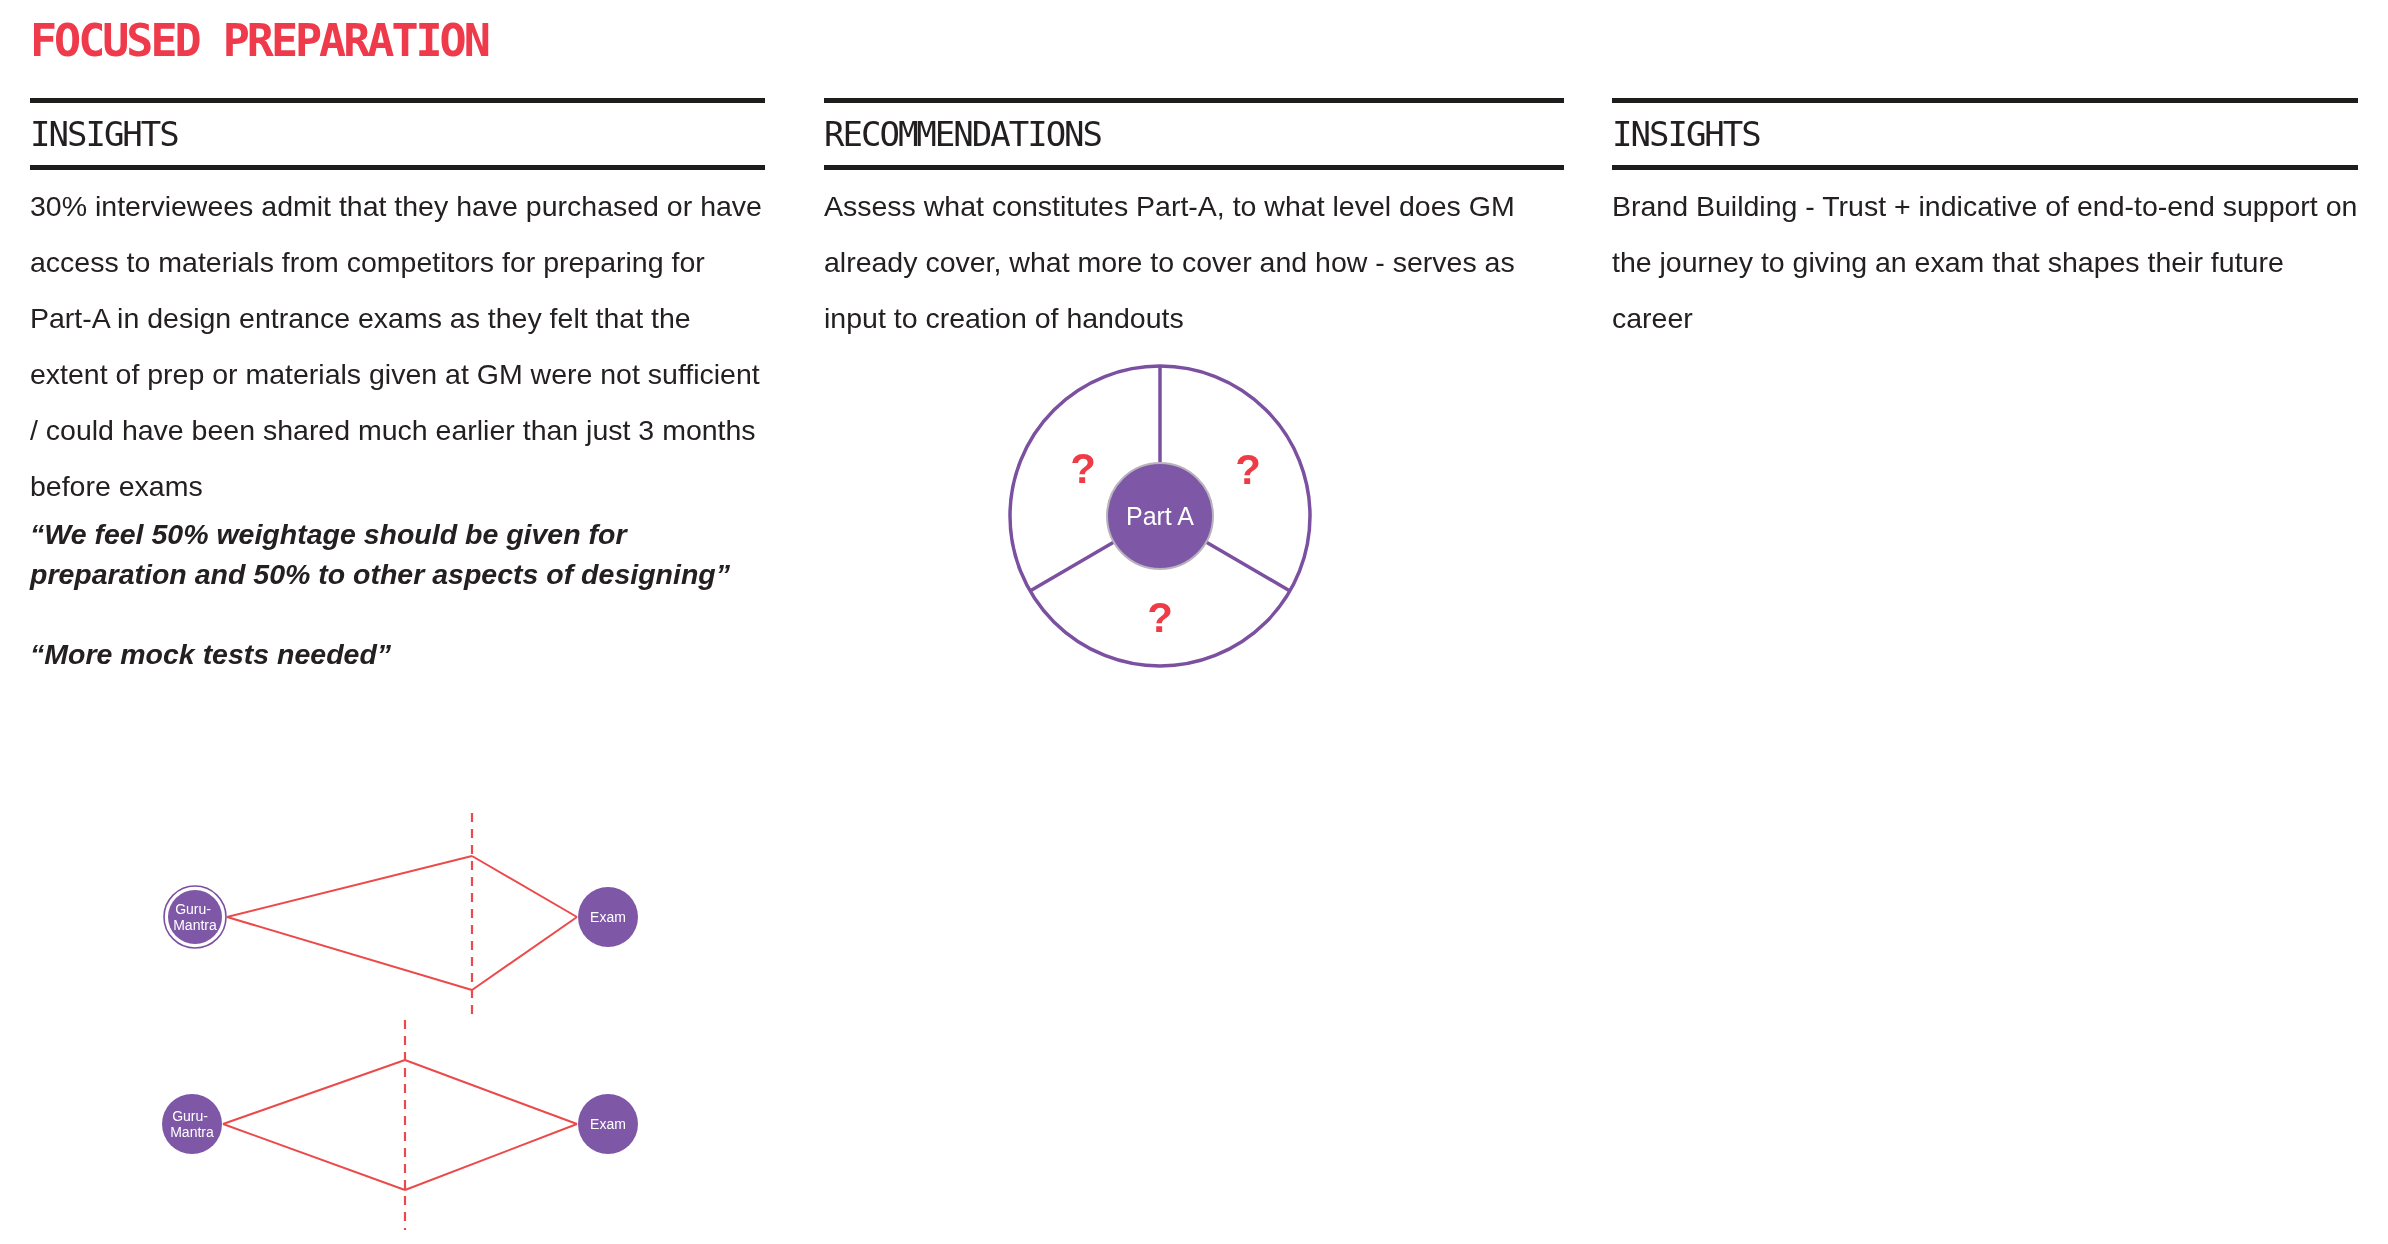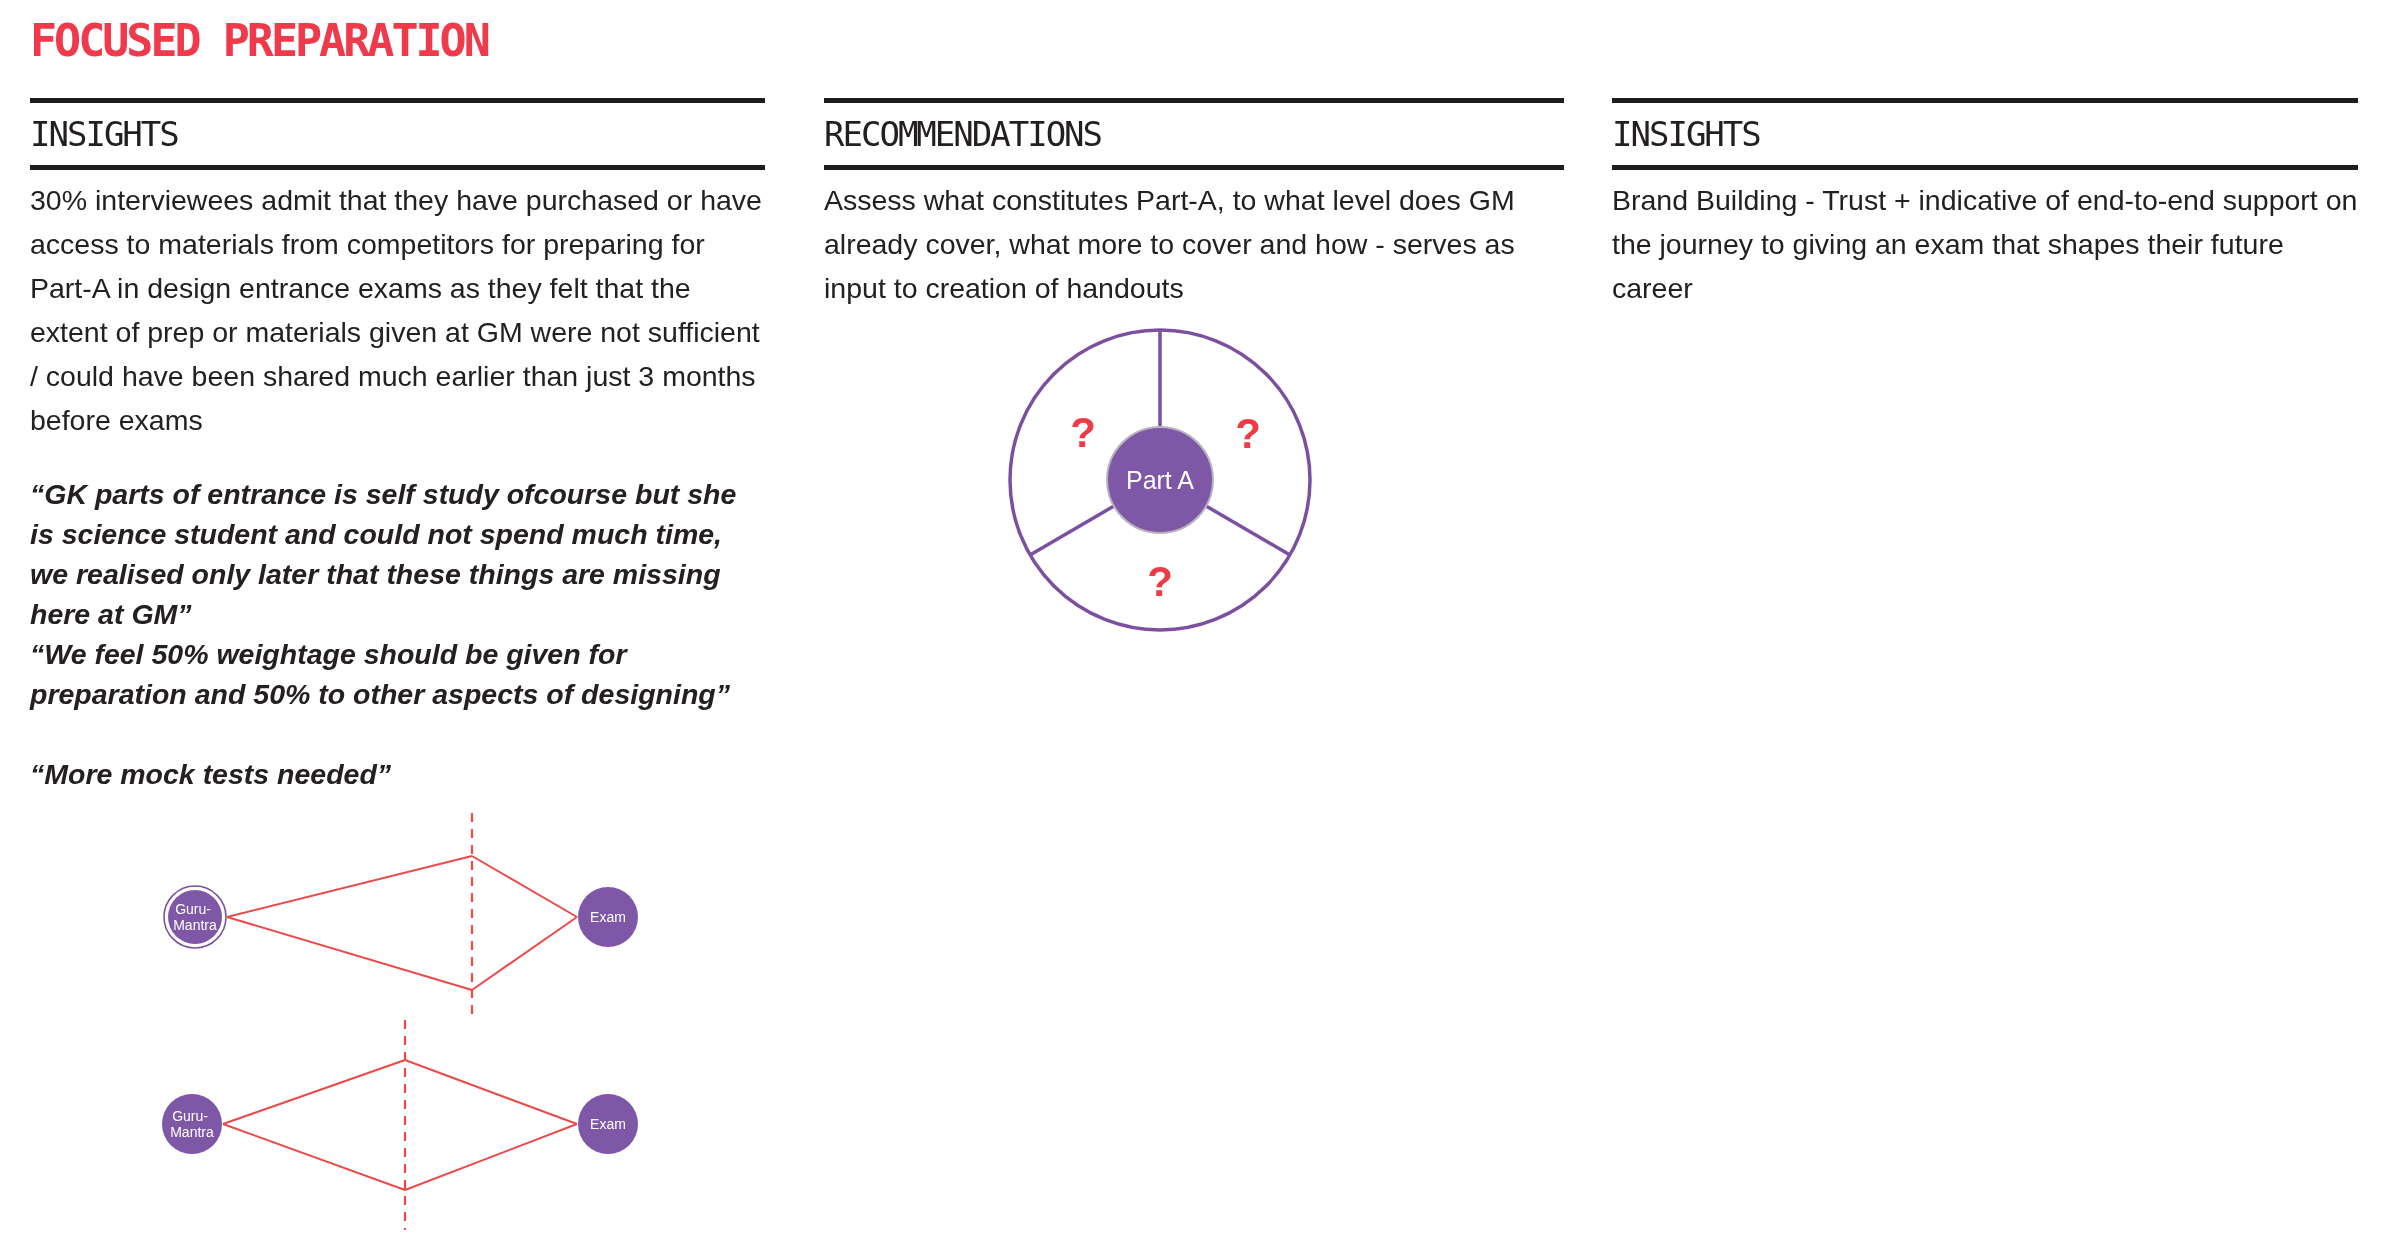--- a/index.html
+++ b/index.html
@@ -34,21 +34,21 @@
     font-family:"DejaVu Sans Mono", monospace;
     font-weight:400;
     font-size:34px;
     letter-spacing:-2px;
     color:#231f20;
     white-space:nowrap;
   }
   .col-body { margin-top:8px; }
   p.body-text {
     font-size:28.5px;
-    line-height:44px;
+    line-height:56px;
     color:#242021;
   }
   p.quote {
     font-size:28.5px;
     line-height:40px;
     font-weight:bold;
     font-style:italic;
     color:#242021;
   }
   .q1 { margin-top:32px; }
@@ -65,21 +65,20 @@
 <body>
 
 <h1 class="page-title">FOCUSED PREPARATION</h1>
 
 <section class="col col-insights">
   <div class="col-head">
     <h2>INSIGHTS</h2>
   </div>
   <div class="col-body">
     <p class="body-text">30% interviewees admit that they have purchased or have access to materials from competitors for preparing for Part-A in design entrance exams as they felt that the extent of prep or materials given at GM were not sufficient / could have been shared much earlier than just 3 months before exams</p>
-    <p class="quote q1">“GK parts of entrance is self study ofcourse but she is science student and could not spend much time, we realised only later that these things are missing here at GM”</p>
     <p class="quote q2">“We feel 50% weightage should be given for preparation and 50% to other aspects of designing”</p>
     <p class="quote q3">“More mock tests needed”</p>
   </div>
 
   <svg class="kite kite-1" width="500" height="240" viewBox="0 0 500 240">
     <line x1="322" y1="18" x2="322" y2="225" stroke="#ec4a4a" stroke-width="2.2" stroke-dasharray="9 7"></line>
     <g stroke="#ec4a4a" stroke-width="2" fill="none">
       <line x1="77" y1="122" x2="322" y2="61"></line>
       <line x1="322" y1="61" x2="427" y2="122"></line>
       <line x1="77" y1="122" x2="322" y2="195"></line>

